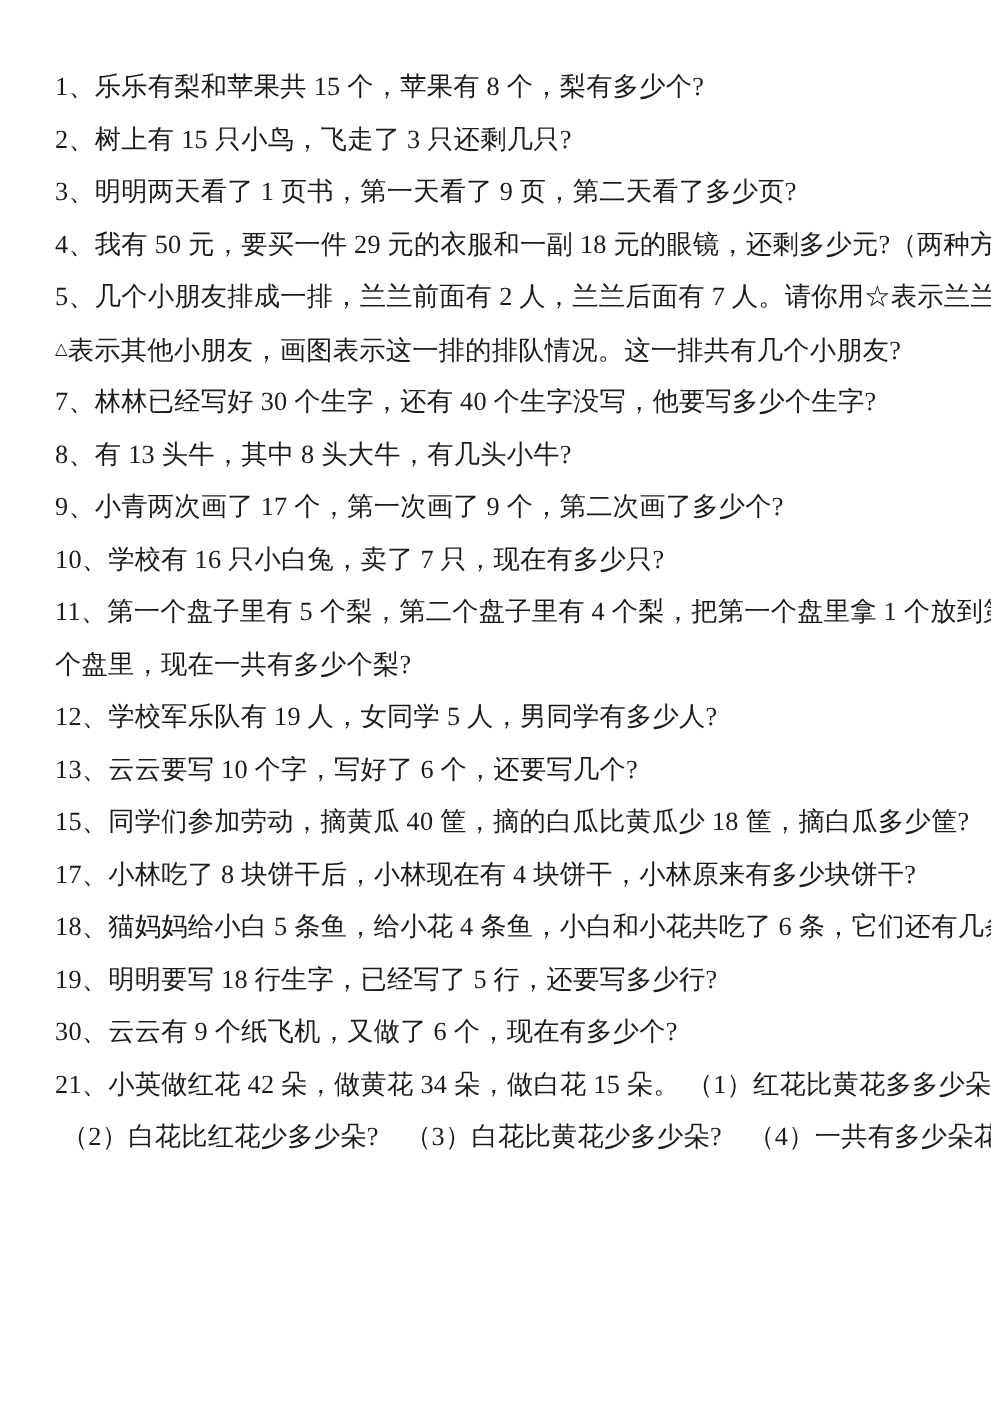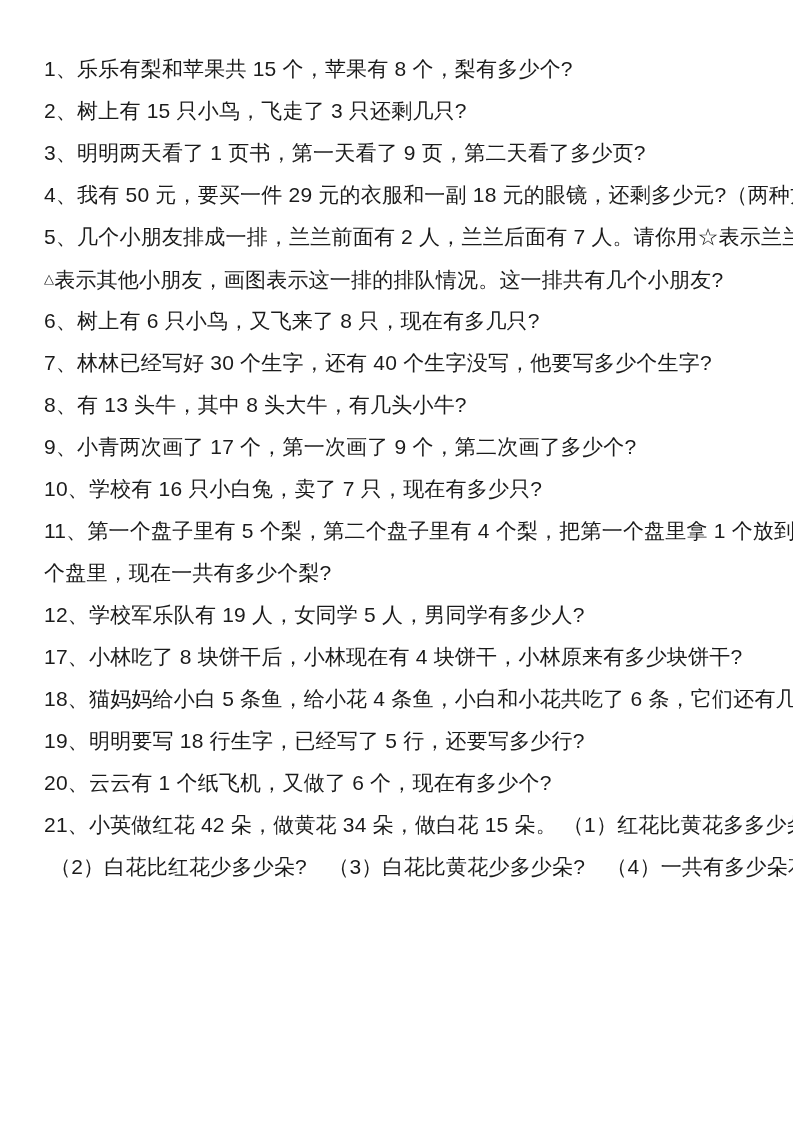--- a/index.html
+++ b/index.html
@@ -6,21 +6,21 @@
     margin: 0;
     padding: 0;
     background: #ffffff;
   }
   .page {
     position: relative;
     width: 793px;
     height: 1122px;
     background: #ffffff;
     overflow: hidden;
-    font-family: Liberation Sans, sans-serif;
+    font-family: Liberation Serif, serif;
   }
   .content {
     position: absolute;
     left: 44px;
     top: 48px;
     right: 36px;
   }
   .line {
     height: 42px;
     line-height: 42px;
@@ -54,23 +54,20 @@
 
     <div>
       <div class="line">4、我有 50 元，要买一件 29 元的衣服和一副 18 元的眼镜，还剩多少元?（两种方法）</div>
     </div>
 
     <div>
       <div class="line">5、几个小朋友排成一排，兰兰前面有 2 人，兰兰后面有 7 人。请你用☆表示兰兰，用</div>
       <div class="line"><span class="sym-small">△</span><span>表示其他小朋友，画图表示这一排的排队情况。这一排共有几个小朋友?</span></div>
     </div>
 
-    <div>
-      <div class="line">6、树上有 6 只小鸟，又飞来了 8 只，现在有多几只?</div>
-    </div>
 
     <div>
       <div class="line">7、林林已经写好 30 个生字，还有 40 个生字没写，他要写多少个生字?</div>
     </div>
 
     <div>
       <div class="line">8、有 13 头牛，其中 8 头大牛，有几头小牛?</div>
     </div>
 
     <div>
@@ -83,38 +80,44 @@
 
     <div>
       <div class="line">11、第一个盘子里有 5 个梨，第二个盘子里有 4 个梨，把第一个盘里拿 1 个放到第二</div>
       <div class="line">个盘里，现在一共有多少个梨?</div>
     </div>
 
     <div>
       <div class="line">12、学校军乐队有 19 人，女同学 5 人，男同学有多少人?</div>
     </div>
 
+    <div>
+      <div class="line">13、云云要写 10 个字，写好了 6 个，还要写几个?</div>
+    </div>
 
 
+    <div>
+      <div class="line">15、同学们参加劳动，摘黄瓜 40 筐，摘的白瓜比黄瓜少 18 筐，摘白瓜多少筐?</div>
+    </div>
 
 
     <div>
       <div class="line">17、小林吃了 8 块饼干后，小林现在有 4 块饼干，小林原来有多少块饼干?</div>
     </div>
 
     <div>
       <div class="line">18、猫妈妈给小白 5 条鱼，给小花 4 条鱼，小白和小花共吃了 6 条，它们还有几条?</div>
     </div>
 
     <div>
       <div class="line">19、明明要写 18 行生字，已经写了 5 行，还要写多少行?</div>
     </div>
 
     <div>
-      <div class="line">20、云云有 1 个纸飞机，又做了 6 个，现在有多少个?</div>
+      <div class="line">30、云云有 9 个纸飞机，又做了 6 个，现在有多少个?</div>
     </div>
 
     <div>
       <div class="line">21、小英做红花 42 朵，做黄花 34 朵，做白花 15 朵。 （1）红花比黄花多多少朵?</div>
       <div class="line"> （2）白花比红花少多少朵?　（3）白花比黄花少多少朵?　（4）一共有多少朵花?</div>
     </div>
 
   </div>
 </div>
 

